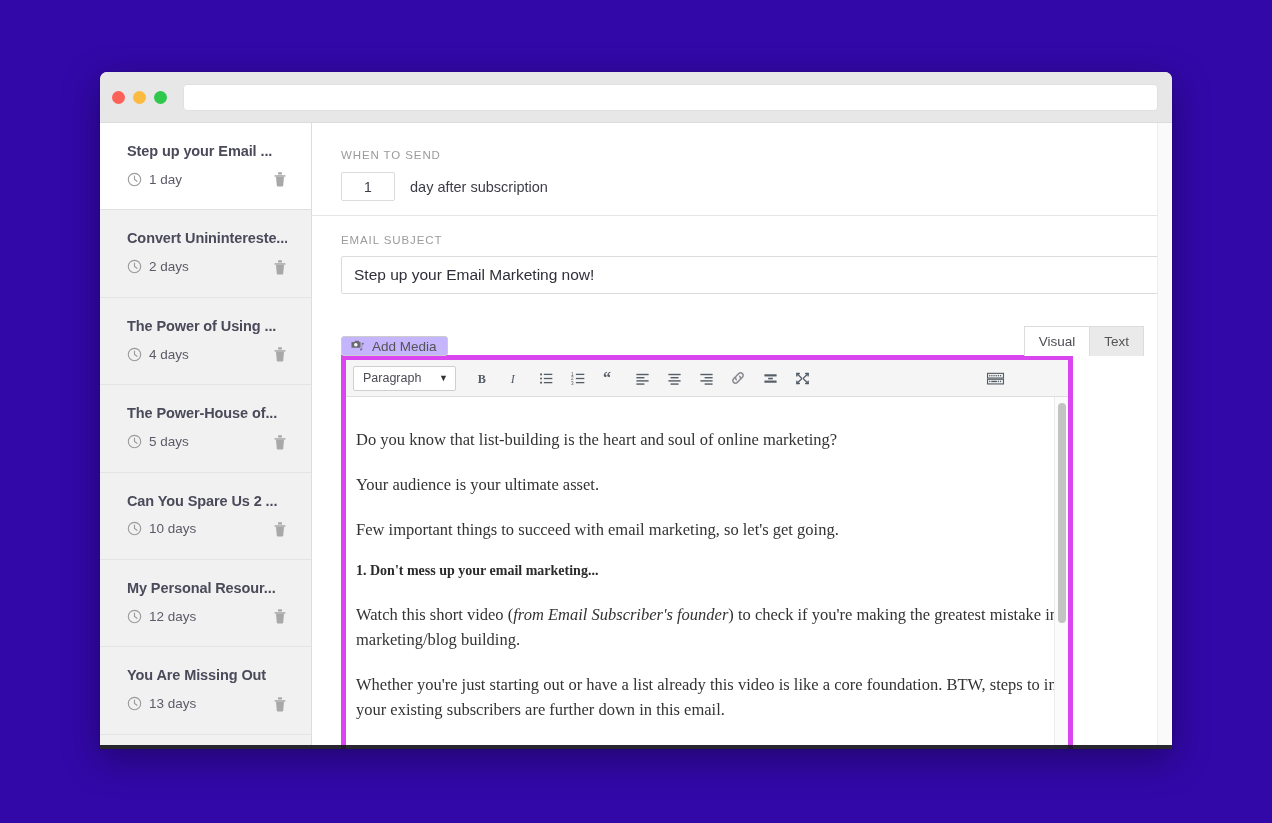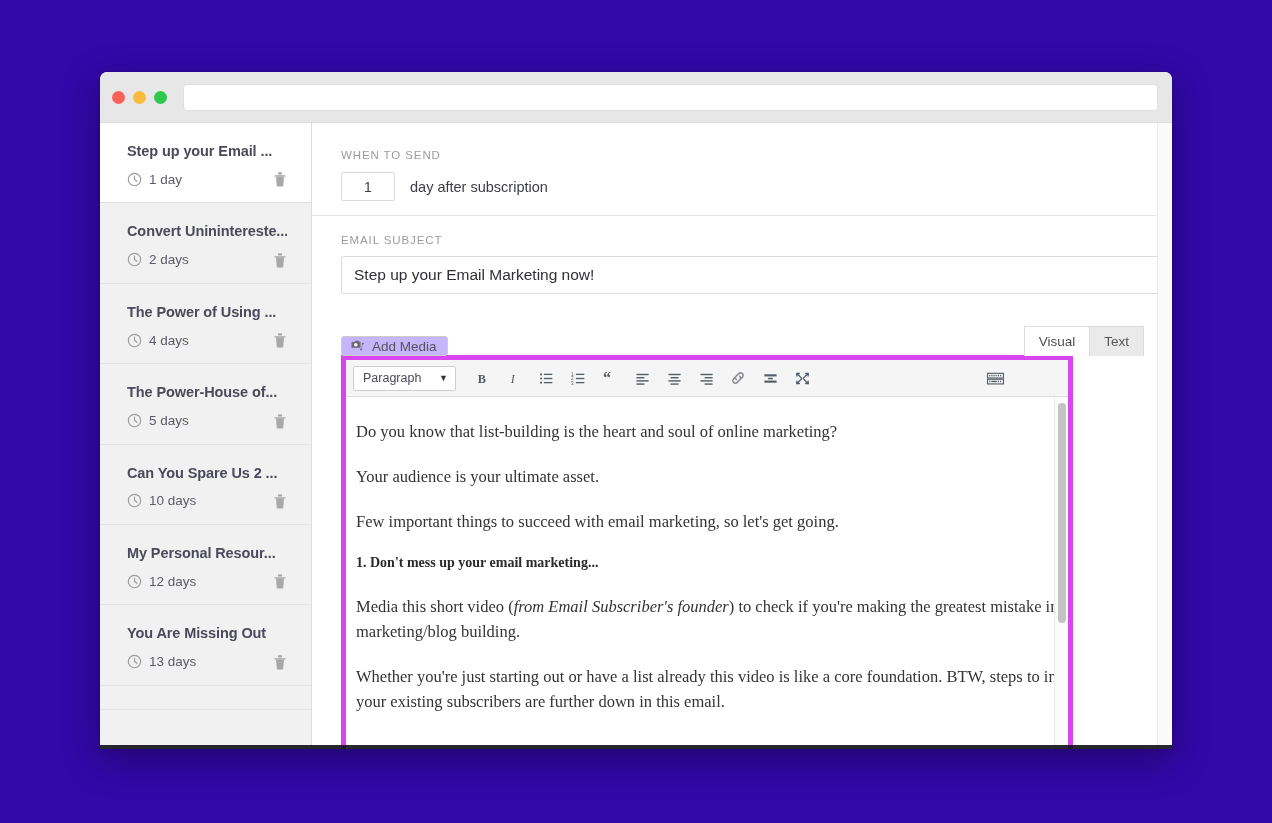--- a/index.html
+++ b/index.html
@@ -75,21 +75,21 @@
 
   
   #sidebar {
     width: 212px;
     min-width: 212px;
     background: #f1f1f1;
     border-right: 1px solid #dddddd;
     overflow: hidden;
   }
   .email-item {
-    padding: 20px 24px 15px 27px;
+    padding: 20px 24px 22px 27px;
     border-bottom: 1px solid #e4e4e4;
     background: #f1f1f1;
     position: relative;
     cursor: pointer;
   }
   .email-item.active {
     background: #ffffff;
     border-bottom: 1px solid #e0e0e0;
   }
   .email-title {
@@ -274,21 +274,21 @@
     background: #fff;
   }
   #editor-content {
     font-family: "Liberation Serif", serif;
     font-size: 16.5px;
     line-height: 1.5;
     color: #333333;
     padding-left: 0;
     width: 755px;
   }
-  #editor-content p { margin: 3px 0 20px 0; }
+  #editor-content p { margin: 11px 0 20px 0; }
   #editor-content h3 {
     font-size: 14px;
     font-weight: bold;
     margin: 0 0 22px 0;
     color: #2b2b2b;
     line-height: 1.35;
   }
   #editor-content .em { font-style: italic; }
 
   
@@ -627,21 +627,21 @@
               </svg>
             </div>
           </div>
 
           <div id="editor-body">
             <div id="editor-content">
               <p>Do you know that list-building is the heart and soul of online marketing?</p>
               <p>Your audience is your ultimate asset.</p>
               <p>Few important things to succeed with email marketing, so let's get going.</p>
               <h3>1. Don't mess up your email marketing...</h3>
-              <p><span>Media this short video (</span><span class="em">from Email Subscriber's founder</span><span>) to check if you're making the greatest mistake in email marketing/blog building.</span></p>
+              <p><span>Watch this short video (</span><span class="em">from Email Subscriber's founder</span><span>) to check if you're making the greatest mistake in email marketing/blog building.</span></p>
               <p>Whether you're just starting out or have a list already this video is like a core foundation. BTW, steps to import your existing subscribers are further down in this email.</p>
 
             </div>
 
             <div id="editor-scrollbar">
               <div id="editor-scroll-thumb"></div>
             </div>
           </div>
         </div>
       </div>

